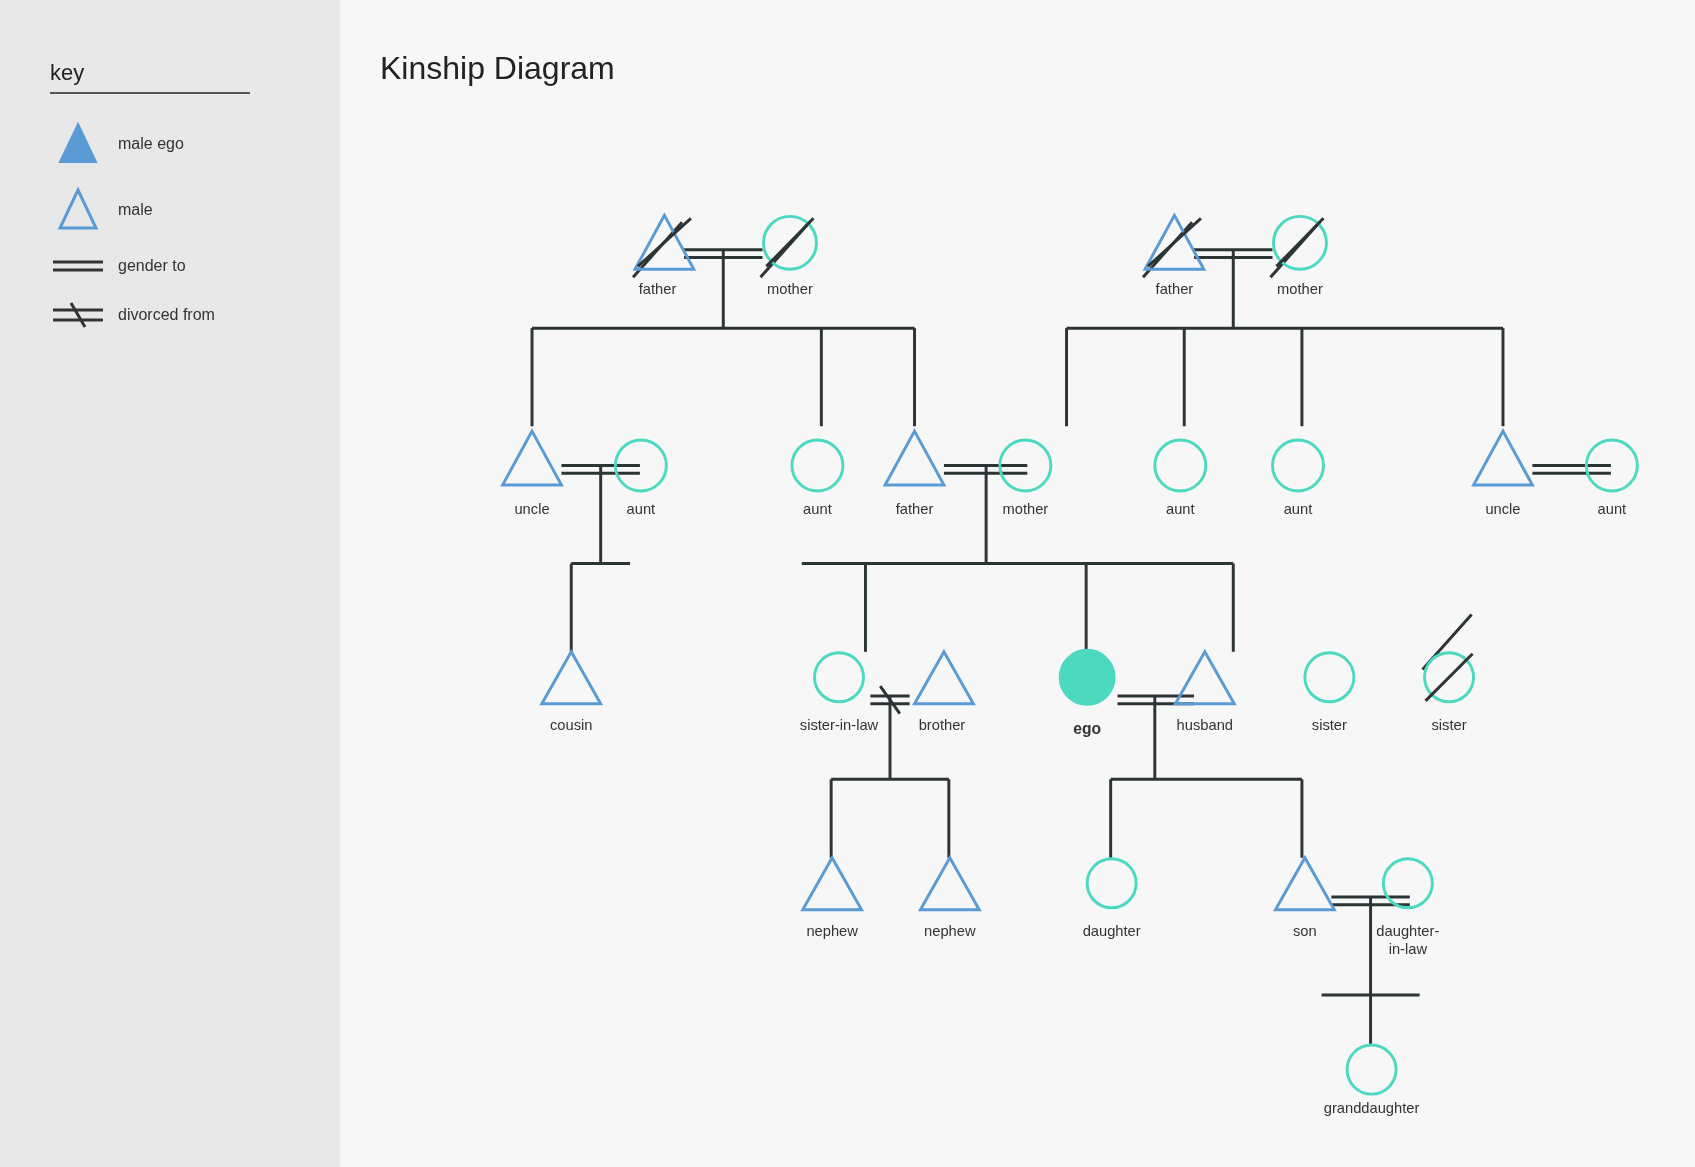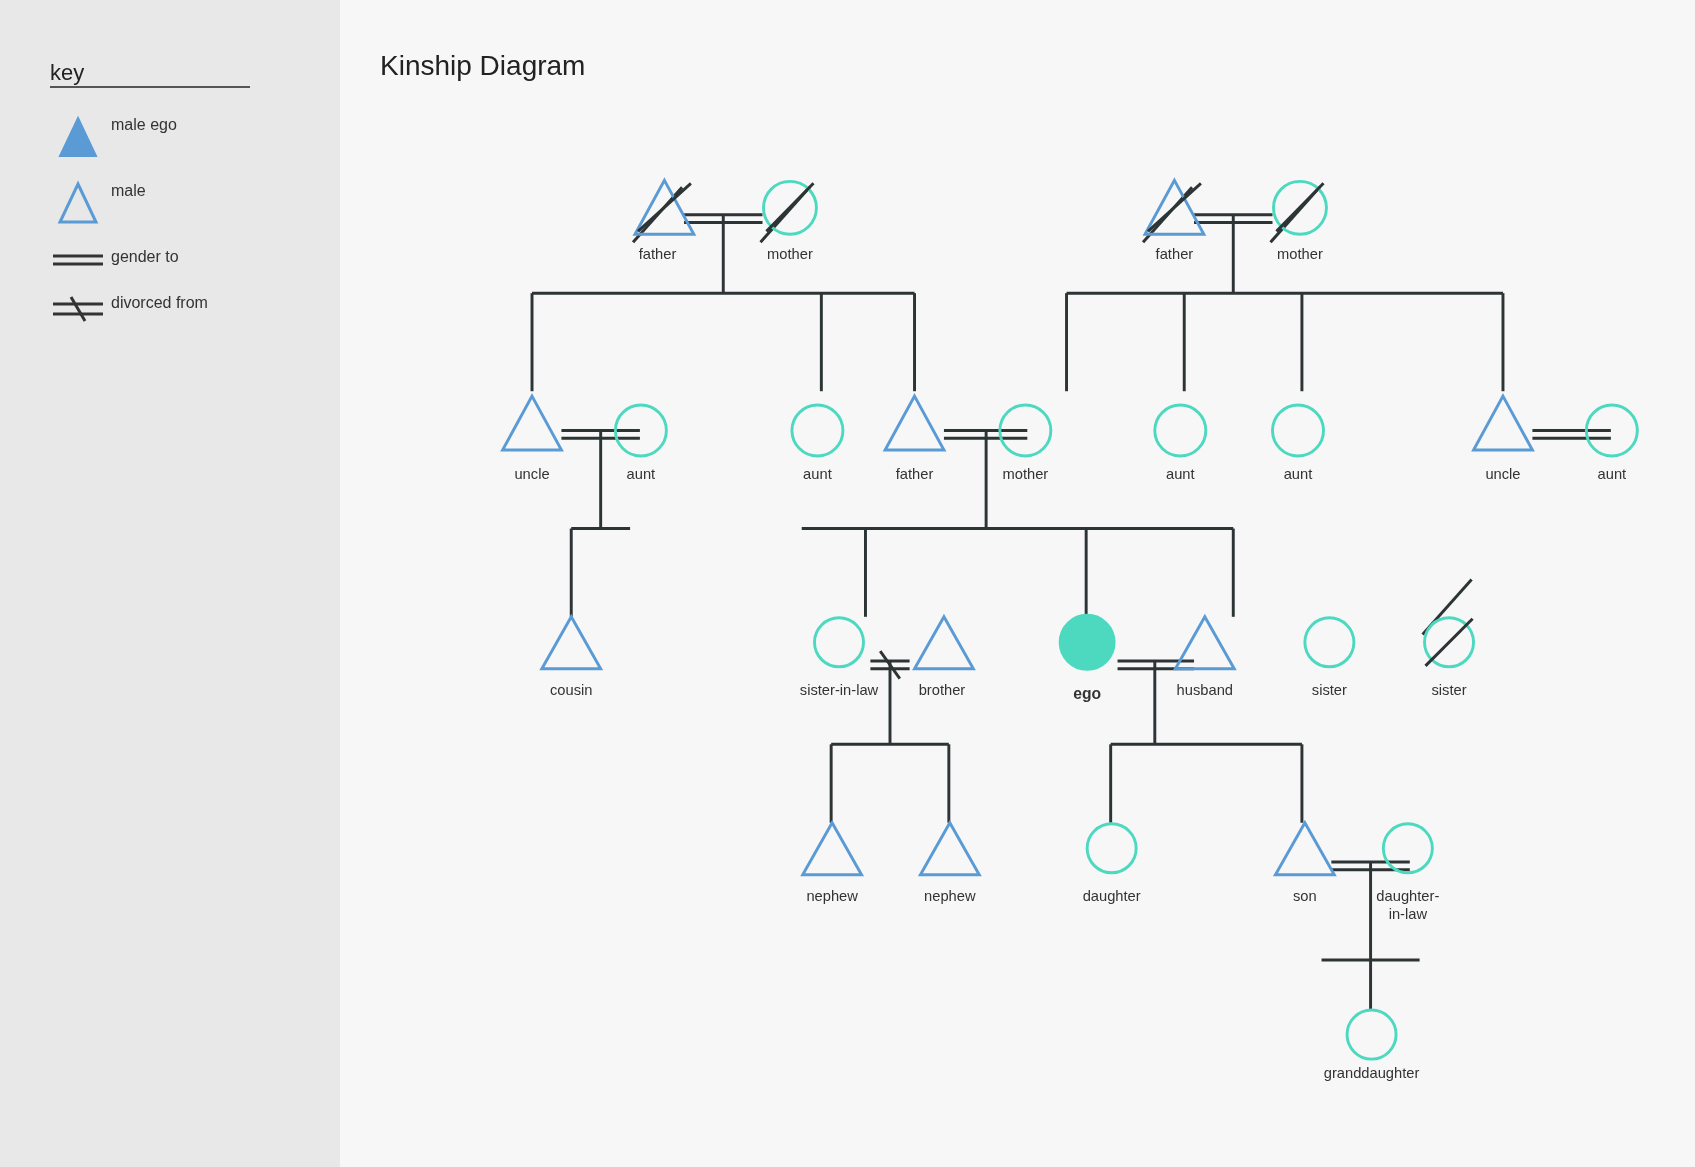--- a/index.html
+++ b/index.html
@@ -14,33 +14,34 @@
     #sidebar {
       width: 340px;
       min-height: 1167px;
       background: #e8e8e8;
       padding: 60px 40px 40px 50px;
       flex-shrink: 0;
     }
     #sidebar h2 {
       font-size: 22px;
       font-weight: 400;
+      margin-bottom: 6px;
       color: #222;
     }
     .key-divider {
       border: none;
       border-top: 2px solid #555;
       margin-bottom: 28px;
       width: 200px;
     }
     .key-item {
       display: flex;
-      align-items: flex-start;
+      align-items: center;
       margin-bottom: 22px;
-      gap: 5px;
+      gap: 12px;
     }
     .key-icon {
       width: 56px;
       display: flex;
       align-items: center;
       justify-content: center;
       flex-shrink: 0;
     }
     .key-label {
       font-size: 16px;
@@ -50,23 +51,24 @@
     svg.key-svg { overflow: visible; }
 
     
     #main {
       flex: 1;
       padding: 50px 40px 40px 40px;
       background: #f7f7f7;
       position: relative;
     }
     #main h1 {
-      font-size: 28px;
+      font-size: 32px;
       font-weight: 400;
       color: #222;
+      margin-bottom: 30px;
     }
     
     #diagram {
       position: relative;
       width: 100%;
       height: 1050px;
       text-align: center;
     }
     #diagram svg {
       position: absolute;

